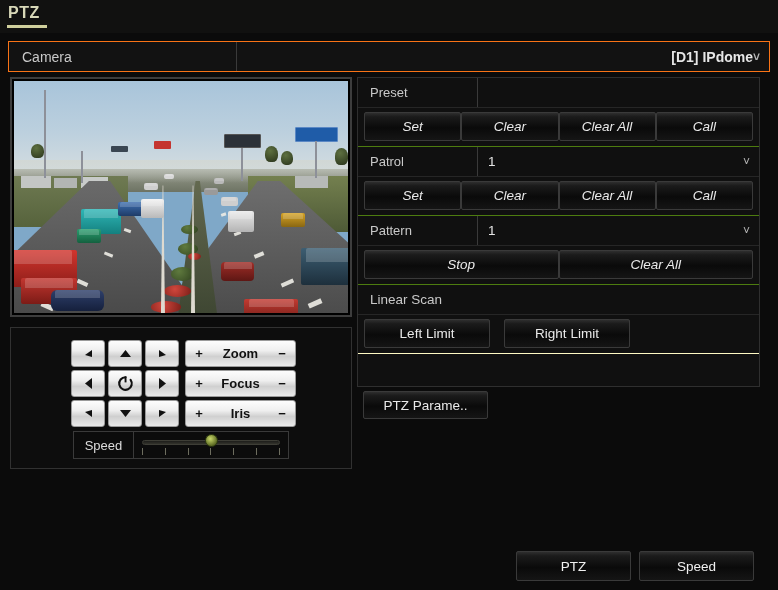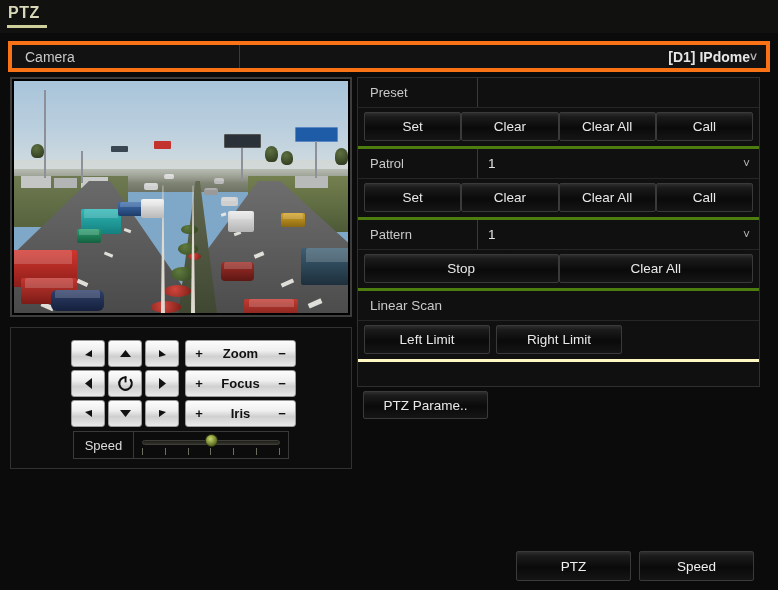--- a/index.html
+++ b/index.html
@@ -27,21 +27,21 @@
   }
   #title-underline {
     position: absolute; left: 7px; top: 25px; width: 40px; height: 3px;
     background: #cfcf9c;
   }
 
   
   #camera-row {
     position: absolute; left: 8px; top: 41px; width: 762px; height: 31px;
     background: #121212;
-    border: 4px solid #f97316;
+    border: 1px solid #f97316;
     display: flex; align-items: center;
   }
   #camera-label {
     width: 228px; height: 100%;
     display: flex; align-items: center; padding-left: 13px;
     font-size: 14px; color: #c9c9c9;
     border-right: 1px solid #3a3a3a;
   }
   #camera-select {
     flex: 1; height: 100%;
@@ -219,30 +219,31 @@
     font-size: 13.5px; color: #e4e4e4;
   }
   .lrow-plain {
     display: flex; align-items: center; height: 30px;
     border-bottom: 1px solid #262626;
     padding-left: 12px;
     font-size: 13.5px; color: #c9c9c9;
   }
   .btnrow {
     display: flex; padding: 4px 6px 5px 6px;
-    border-bottom: 3px solid #4d7c0f;
+    border-bottom: 1px solid #4d7c0f;
+    font-style: italic;
   }
   .dbtn {
     height: 29px; flex: 1;
     background: linear-gradient(#2e2e2e 0%, #1b1b1b 14%, #0a0a0a 55%, #151515 100%);
     border: 1px solid #3a3a3a; border-radius: 2px;
     display: flex; align-items: center; justify-content: center;
     font-size: 13.5px; color: #e9e9e9; cursor: pointer;
   }
-  .limitrow { display: flex; gap: 6px; padding: 4px 6px 5px 6px; border-bottom: 3px solid #fef9c3; }
+  .limitrow { display: flex; gap: 14px; padding: 4px 6px 5px 6px; border-bottom: 1px solid #fef9c3; }
   .limitrow .dbtn { flex: 0 0 126px; }
   .limitrow .spacer { flex: 1; }
 
   #ptz-param-btn {
     position: absolute; left: 363px; top: 391px; width: 125px; height: 28px;
     background: linear-gradient(#2e2e2e 0%, #1b1b1b 14%, #0a0a0a 55%, #151515 100%);
     border: 1px solid #3a3a3a; border-radius: 2px;
     display: flex; align-items: center; justify-content: center;
     font-size: 13.5px; color: #e9e9e9; cursor: pointer;
   }

